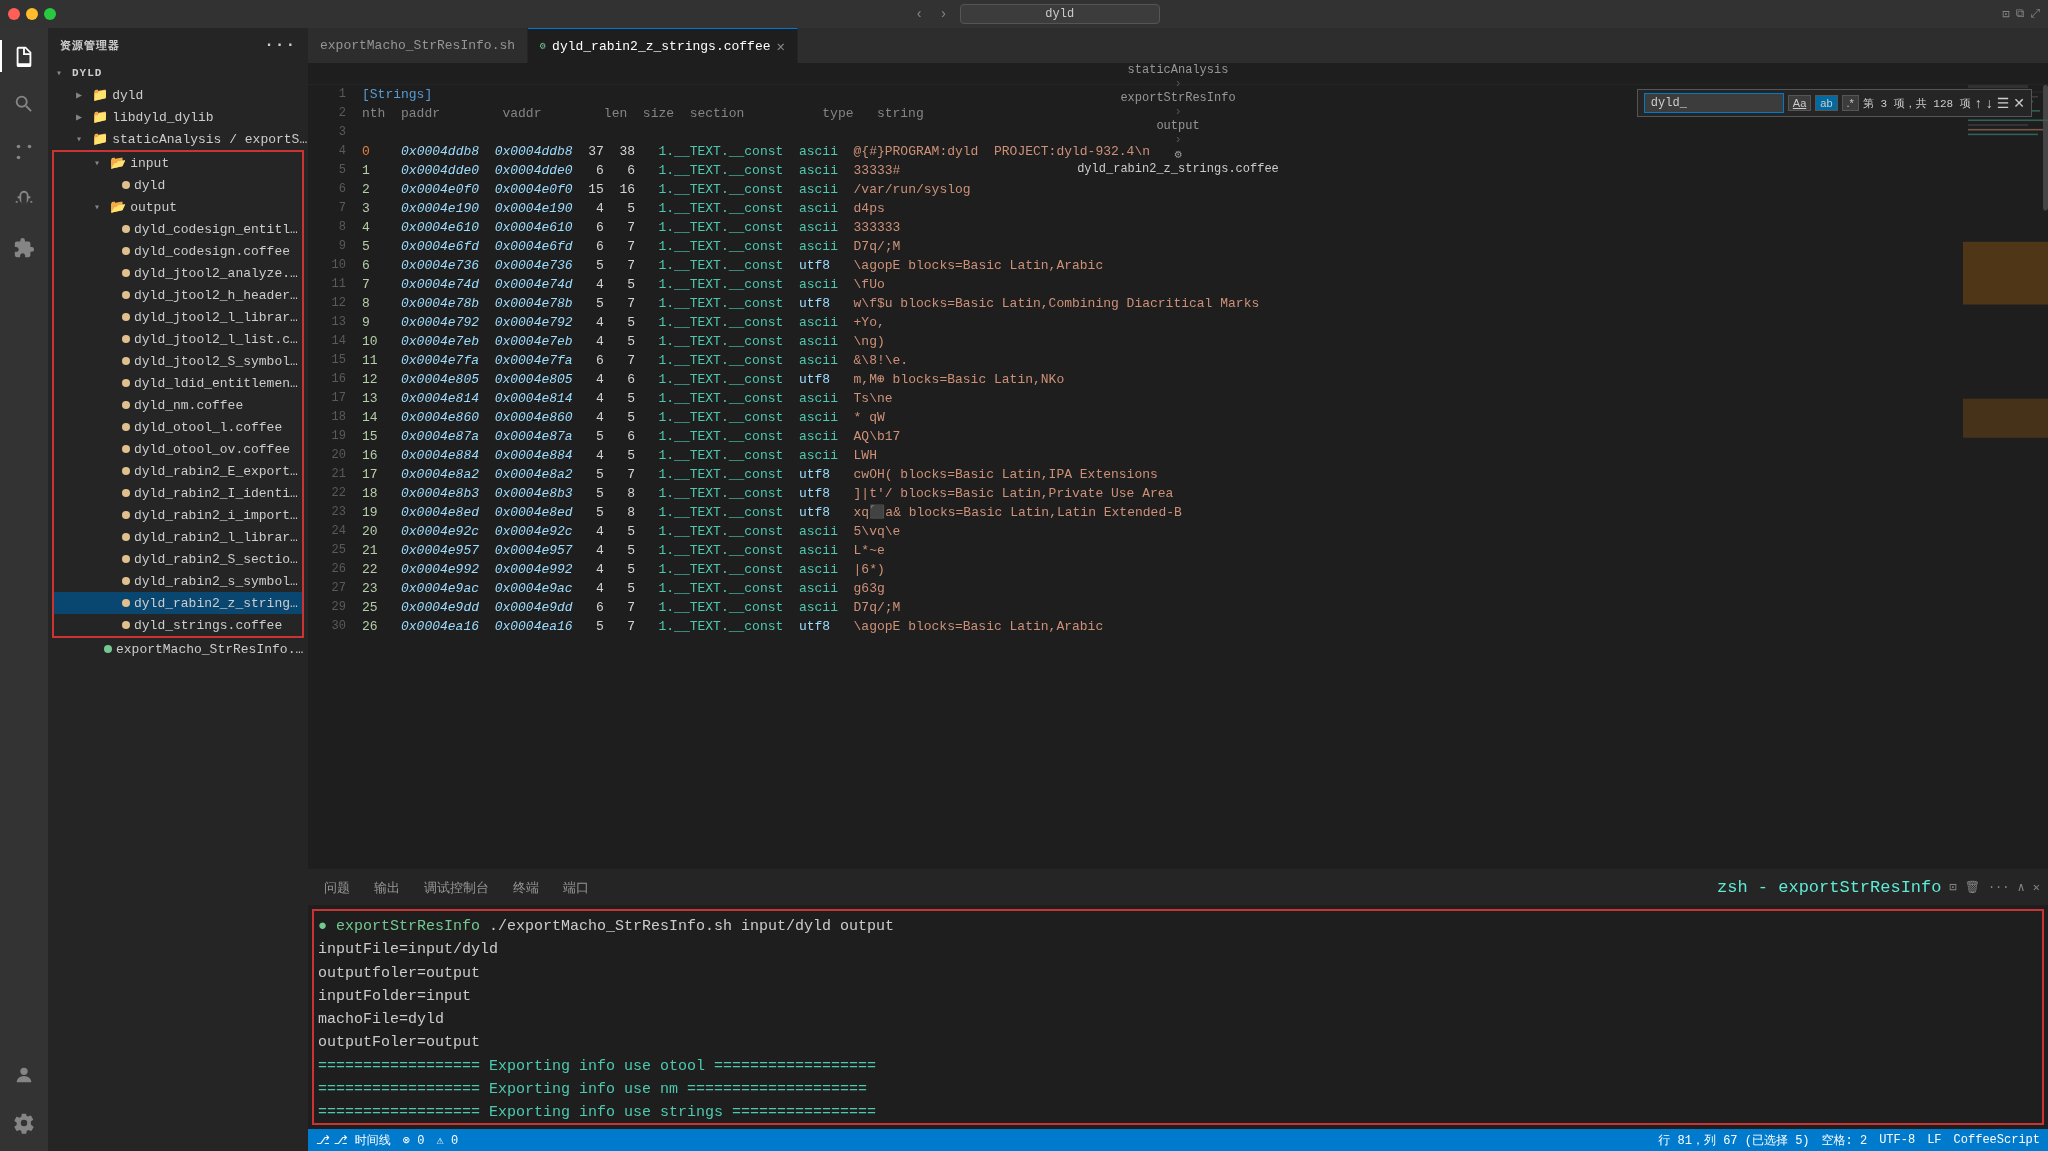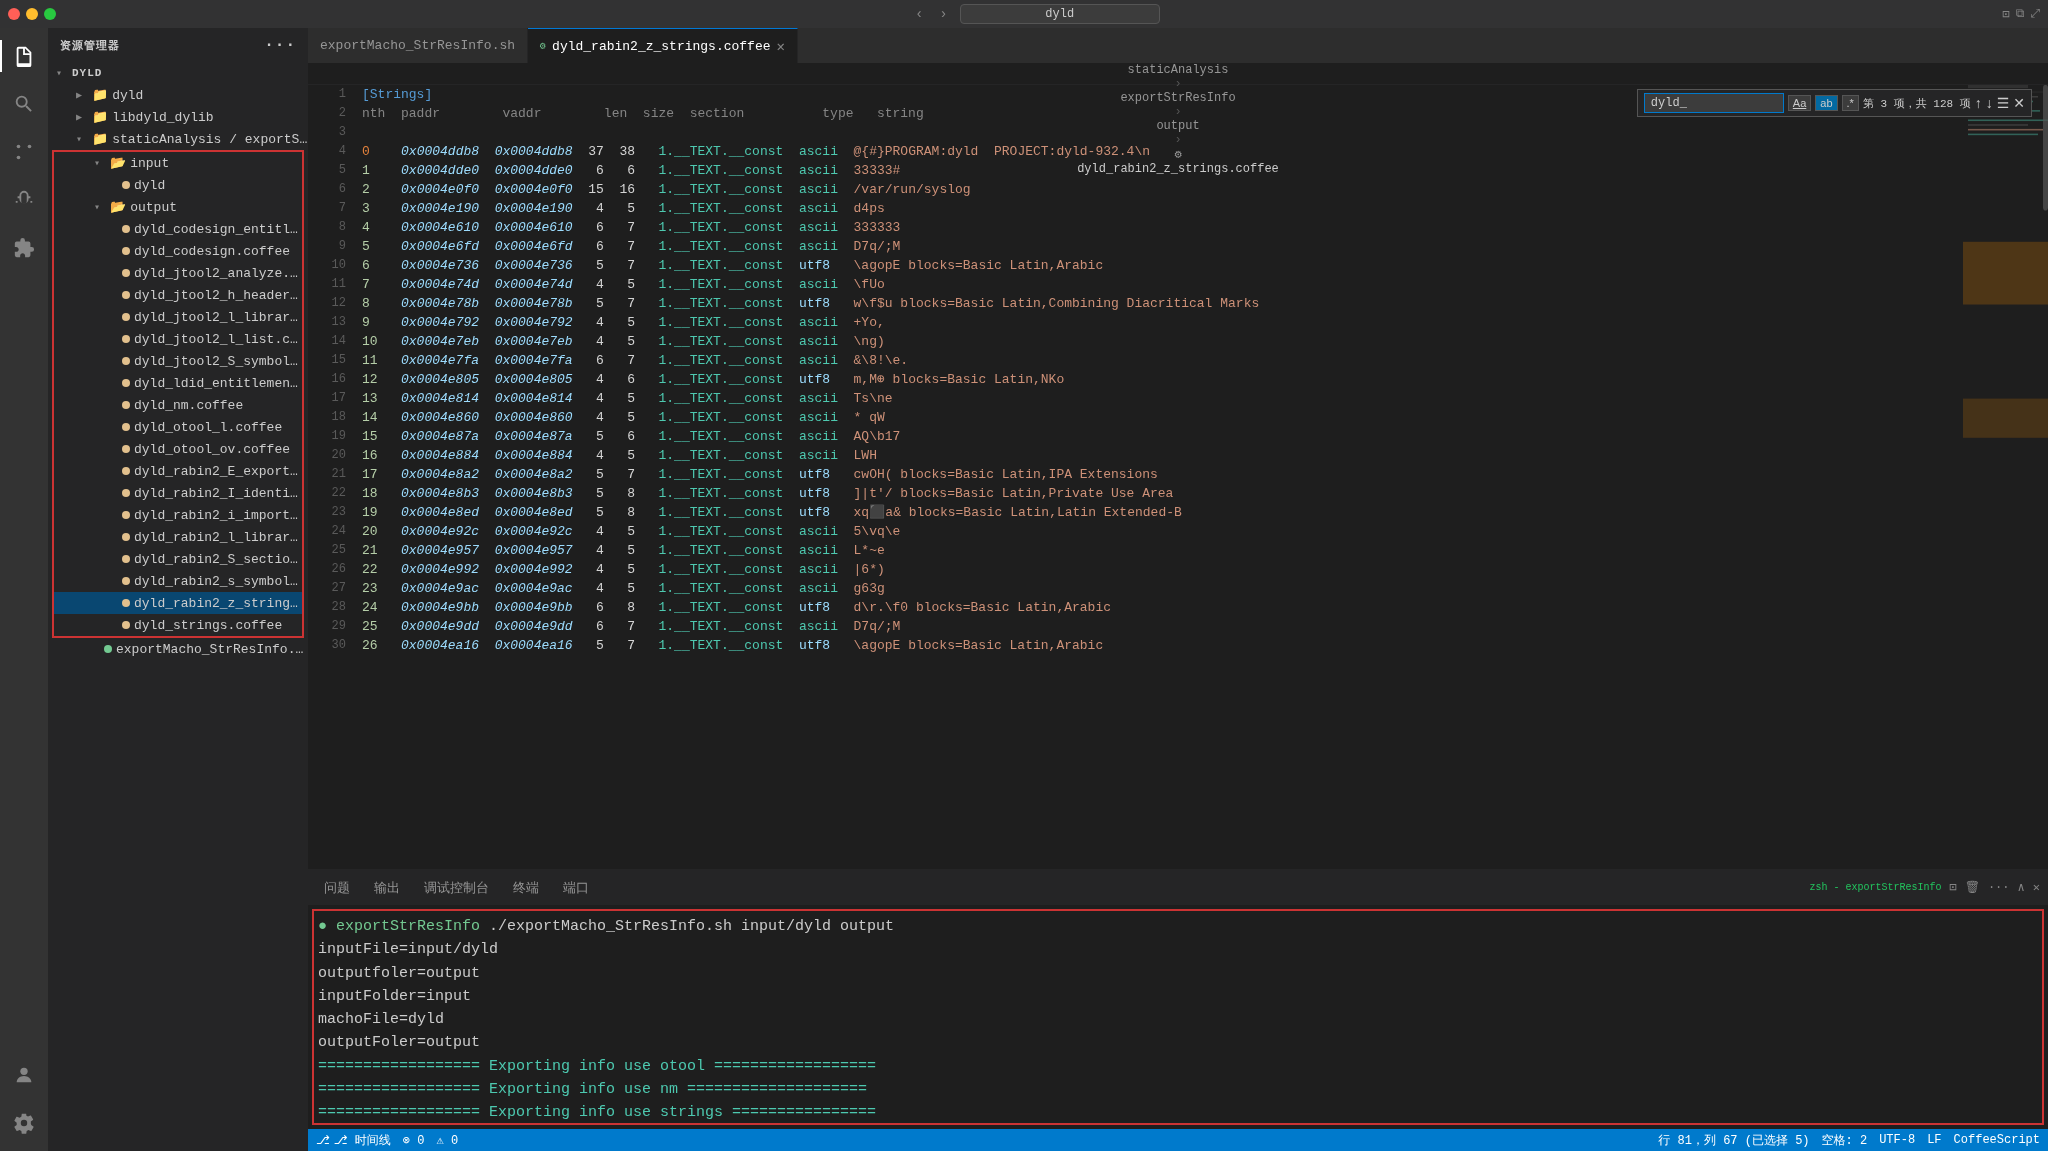--- a/index.html
+++ b/index.html
@@ -688,24 +688,20 @@
                 </tr>
                 <tr class="code-row">
                   <td class="line-num">26</td>
                   <td class="line-content"><span class="c-number">22</span>   <span class="c-addr">0x0004e992</span>  <span class="c-addr">0x0004e992</span>   4   5   <span class="c-green">1.__TEXT.__const</span>  <span class="c-type">ascii</span>  <span class="c-string">|6*)</span></td>
                 </tr>
                 <tr class="code-row">
                   <td class="line-num">27</td>
                   <td class="line-content"><span class="c-number">23</span>   <span class="c-addr">0x0004e9ac</span>  <span class="c-addr">0x0004e9ac</span>   4   5   <span class="c-green">1.__TEXT.__const</span>  <span class="c-type">ascii</span>  <span class="c-string">g63g</span></td>
                 </tr>
                 <tr class="code-row">
-                  <td class="line-num">28</td>
-                  <td class="line-content"><span class="c-number">24</span>   <span class="c-addr">0x0004e9bb</span>  <span class="c-addr">0x0004e9bb</span>   6   8   <span class="c-green">1.__TEXT.__const</span>  <span class="c-utf8">utf8</span>   <span class="c-string">d\r.\f0 blocks=Basic Latin,Arabic</span></td>
-                </tr>
-                <tr class="code-row">
                   <td class="line-num">29</td>
                   <td class="line-content"><span class="c-number">25</span>   <span class="c-addr">0x0004e9dd</span>  <span class="c-addr">0x0004e9dd</span>   6   7   <span class="c-green">1.__TEXT.__const</span>  <span class="c-type">ascii</span>  <span class="c-string">D7q/;M</span></td>
                 </tr>
                 <tr class="code-row">
                   <td class="line-num">30</td>
                   <td class="line-content"><span class="c-number">26</span>   <span class="c-addr">0x0004ea16</span>  <span class="c-addr">0x0004ea16</span>   5   7   <span class="c-green">1.__TEXT.__const</span>  <span class="c-utf8">utf8</span>   <span class="c-string">\agopE blocks=Basic Latin,Arabic</span></td>
                 </tr>
               </tbody>
             </table>
           </div>
@@ -736,21 +732,21 @@
       </div>
 
       <div class="panel">
         <div class="panel-tabs">
           <span class="panel-tab">问题</span>
           <span class="panel-tab">输出</span>
           <span class="panel-tab">调试控制台</span>
           <span class="panel-tab">终端</span>
           <span class="panel-tab">端口</span>
           <div class="panel-controls">
-            <span style="font-size:10px;color:#22c55e;">zsh - exportStrResInfo</span>
+            <span style="font-size:17px;color:#5eead4;">zsh - exportStrResInfo</span>
             <span style="cursor:pointer;">⊡</span>
             <span style="cursor:pointer;">🗑</span>
             <span style="cursor:pointer;">···</span>
             <span style="cursor:pointer;">∧</span>
             <span style="cursor:pointer;">✕</span>
           </div>
         </div>
 
         <div style="flex:1;display:flex;overflow:hidden;">
 

